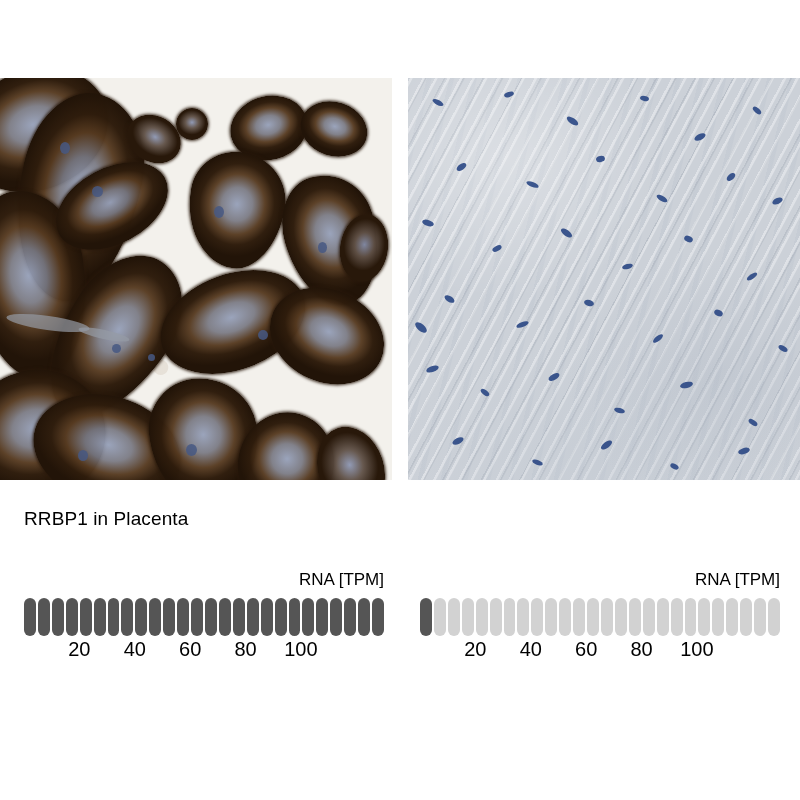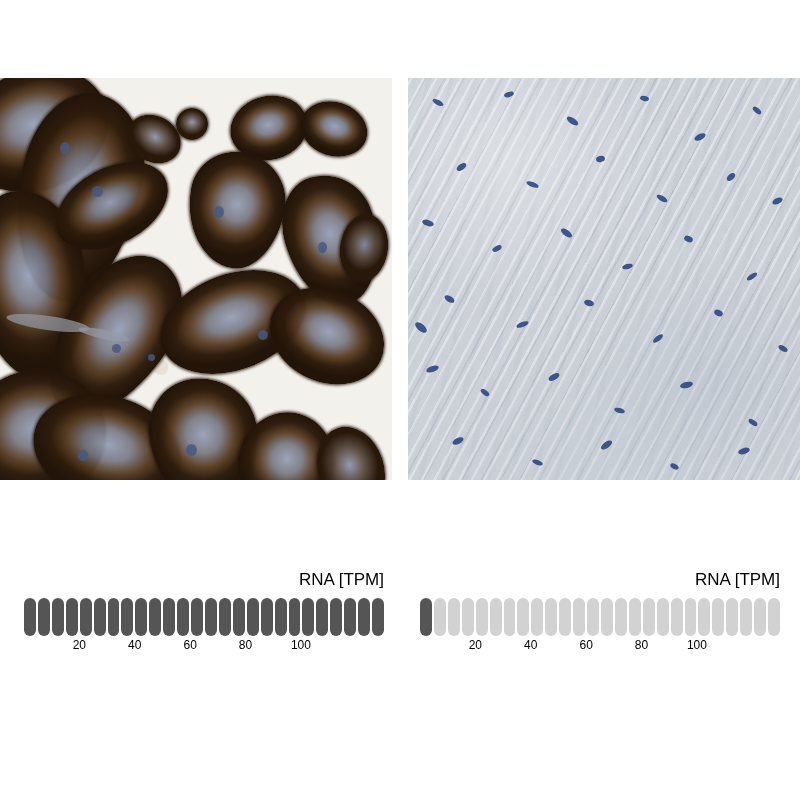--- a/index.html
+++ b/index.html
@@ -127,21 +127,21 @@
     border-radius:6px;
     background:#d2d2d2;
   }
   .seg.on{background:#555555;}
 
   .ticks{
     position:absolute;left:0;top:68px;width:360px;height:22px;
   }
   .tick{
     position:absolute;top:0;
-    font-size:12px;color:#000;
+    font-size:20px;color:#000;
     transform:translateX(-50%);
     white-space:nowrap;
   }
 </style>
 </head>
 <body>
 
 <div class="page">
 
   <div class="micrographs">
@@ -222,20 +222,21 @@
         <div class="mnuc" style="left:192px;top:364px; width:13px;height:6px; transform:rotate(-36deg);"></div>
         <div class="mnuc" style="left:262px;top:386px; width:9px; height:5px; transform:rotate(28deg);"></div>
         <div class="mnuc" style="left:330px;top:370px; width:12px;height:6px; transform:rotate(-18deg);"></div>
         <div class="mnuc" style="left:6px;   top:246px; width:14px;height:7px; transform:rotate(40deg);"></div>
         <div class="mnuc" style="left:364px;top:120px; width:11px;height:6px; transform:rotate(-24deg);"></div>
         <div class="mnuc" style="left:370px;top:268px; width:10px;height:5px; transform:rotate(30deg);"></div>
       </div>
     </div>
   </div>
 
+  <div class="title left">RRBP1 in Placenta</div>
 
   <div class="rna left">
     <div class="rna-label">RNA [TPM]</div>
     <div class="track">
         <div class="seg on" style="background: rgb(85, 85, 85);"></div>
         <div class="seg on" style="background: rgb(85, 85, 85);"></div>
         <div class="seg on" style="background: rgb(85, 85, 85);"></div>
         <div class="seg on" style="background: rgb(85, 85, 85);"></div>
         <div class="seg on" style="background: rgb(85, 85, 85);"></div>
         <div class="seg on" style="background: rgb(85, 85, 85);"></div>

